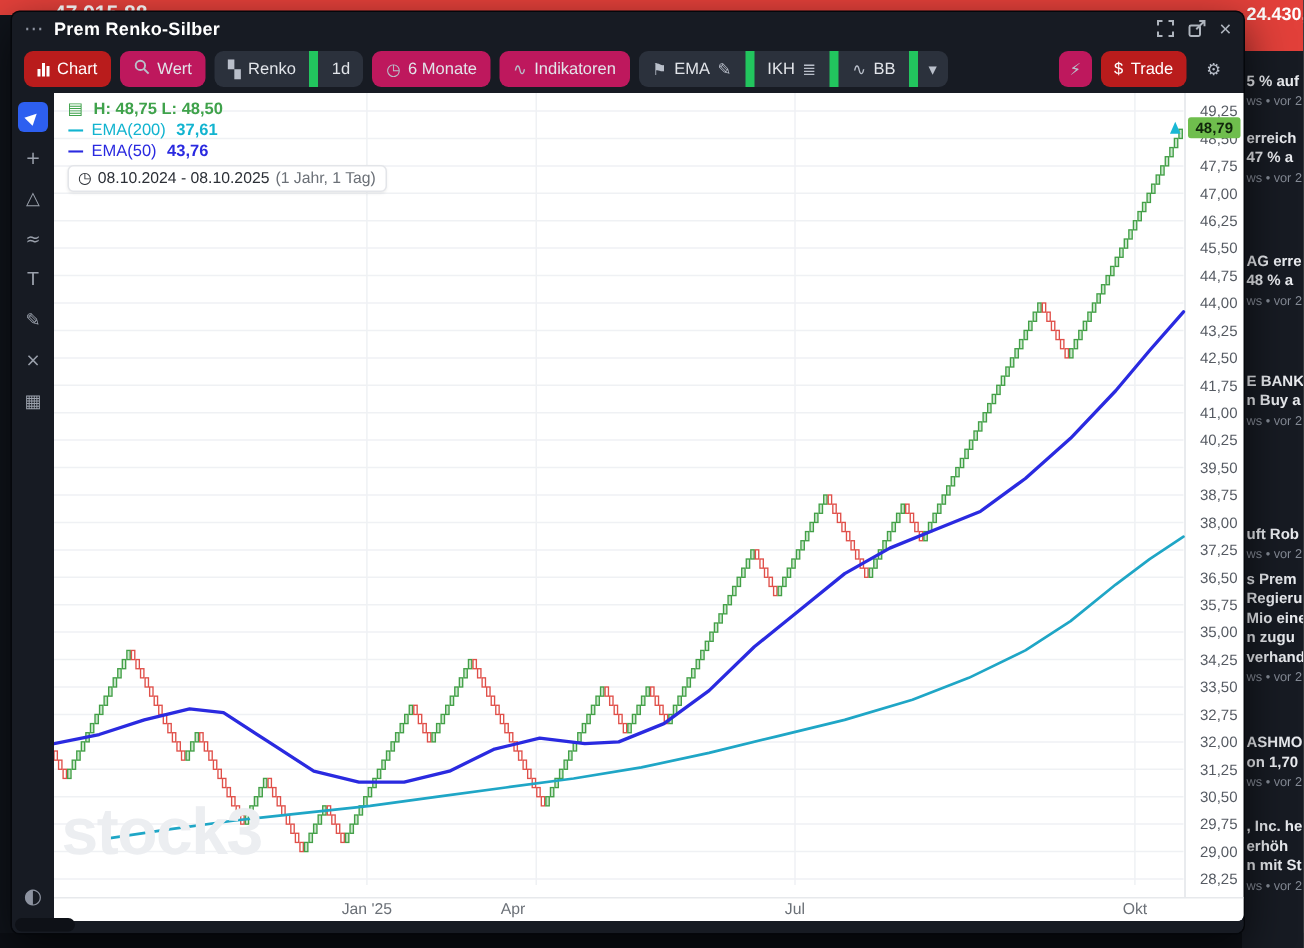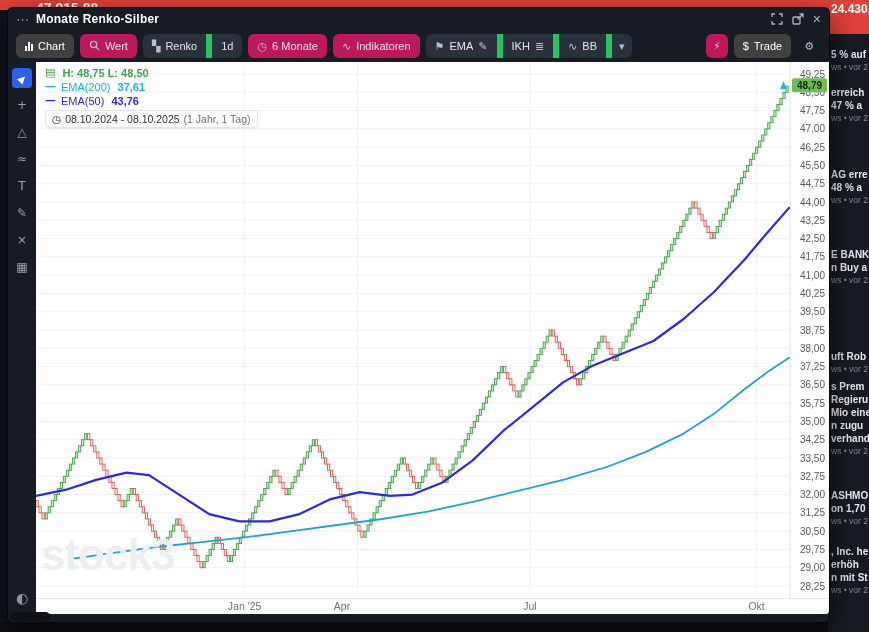--- a/index.html
+++ b/index.html
@@ -25,21 +25,21 @@
   .dots{color:#8d93a0;font-size:13px;margin-right:7px;cursor:pointer;}
   .title{font-size:12px;font-weight:bold;letter-spacing:.2px;}
   .tb-icons{margin-left:auto;display:flex;align-items:center;gap:9px;color:#aeb4bd;}
   .tb-icons svg{display:block;}
   .tb-close{font-size:14px;line-height:12px;cursor:pointer;}
 
   .toolbar{height:32px;display:flex;align-items:center;gap:6px;padding:0 8px;flex:0 0 auto;}
   .tbtn{background:#be185d;color:#e2e5ea;font-size:11px;height:24px;padding:0 9px;border:none;border-radius:6px;
         display:inline-flex;align-items:center;gap:5px;cursor:pointer;white-space:nowrap;}
   .tbtn .ic{color:#b9bfca;font-size:11px;}
-  .tbtn.primary{background:#404040;color:#fff;}
+  .tbtn.primary{background:#b91c1c;color:#fff;}
   .tgroup{display:inline-flex;background:#2b313c;border-radius:6px;overflow:hidden;height:24px;}
   .tgroup .tbtn{border-radius:0;background:transparent;border-left:6px solid #22c55e;}
   .tgroup .tbtn:first-child{border-left:none;}
   .tspacer{flex:1;}
   .icon-only{padding:0 7px;}
   .bars{display:inline-flex;align-items:flex-end;gap:1px;height:10px;}
   .bars i{display:block;width:2px;background:#fff;}
   .bars i:nth-child(1){height:5px;}.bars i:nth-child(2){height:9px;}.bars i:nth-child(3){height:7px;}
 
   .wbody{flex:1;display:flex;min-height:0;}
@@ -122,21 +122,21 @@
           <div class="news-line">n mit St</div>
           <div class="news-meta">ws • vor 2</div>
         </div>
       </div>
   </div>
   <div class="bg-bottom"></div>
 
   <div class="window">
     <div class="titlebar">
       <span class="dots glyph">⋯</span>
-      <span class="title">Monate Renko-Silber</span>
+      <span class="title">Prem Renko-Silber</span>
       <span class="tb-icons">
         <span>
           <svg width="12" height="12" viewBox="0 0 12 12" fill="none" stroke="#aeb4bd" stroke-width="1.3">
               <path d="M1 4V1h3M8 1h3v3M11 8v3H8M4 11H1V8"></path>
             </svg>
         </span>
         <span>
           <svg width="12" height="12" viewBox="0 0 12 12" fill="none" stroke="#aeb4bd" stroke-width="1.3">
               <rect x="1" y="4" width="7" height="7" rx="1"></rect>
               <path d="M5.5 6.5L11 1M7.5 1H11v3.5"></path>

